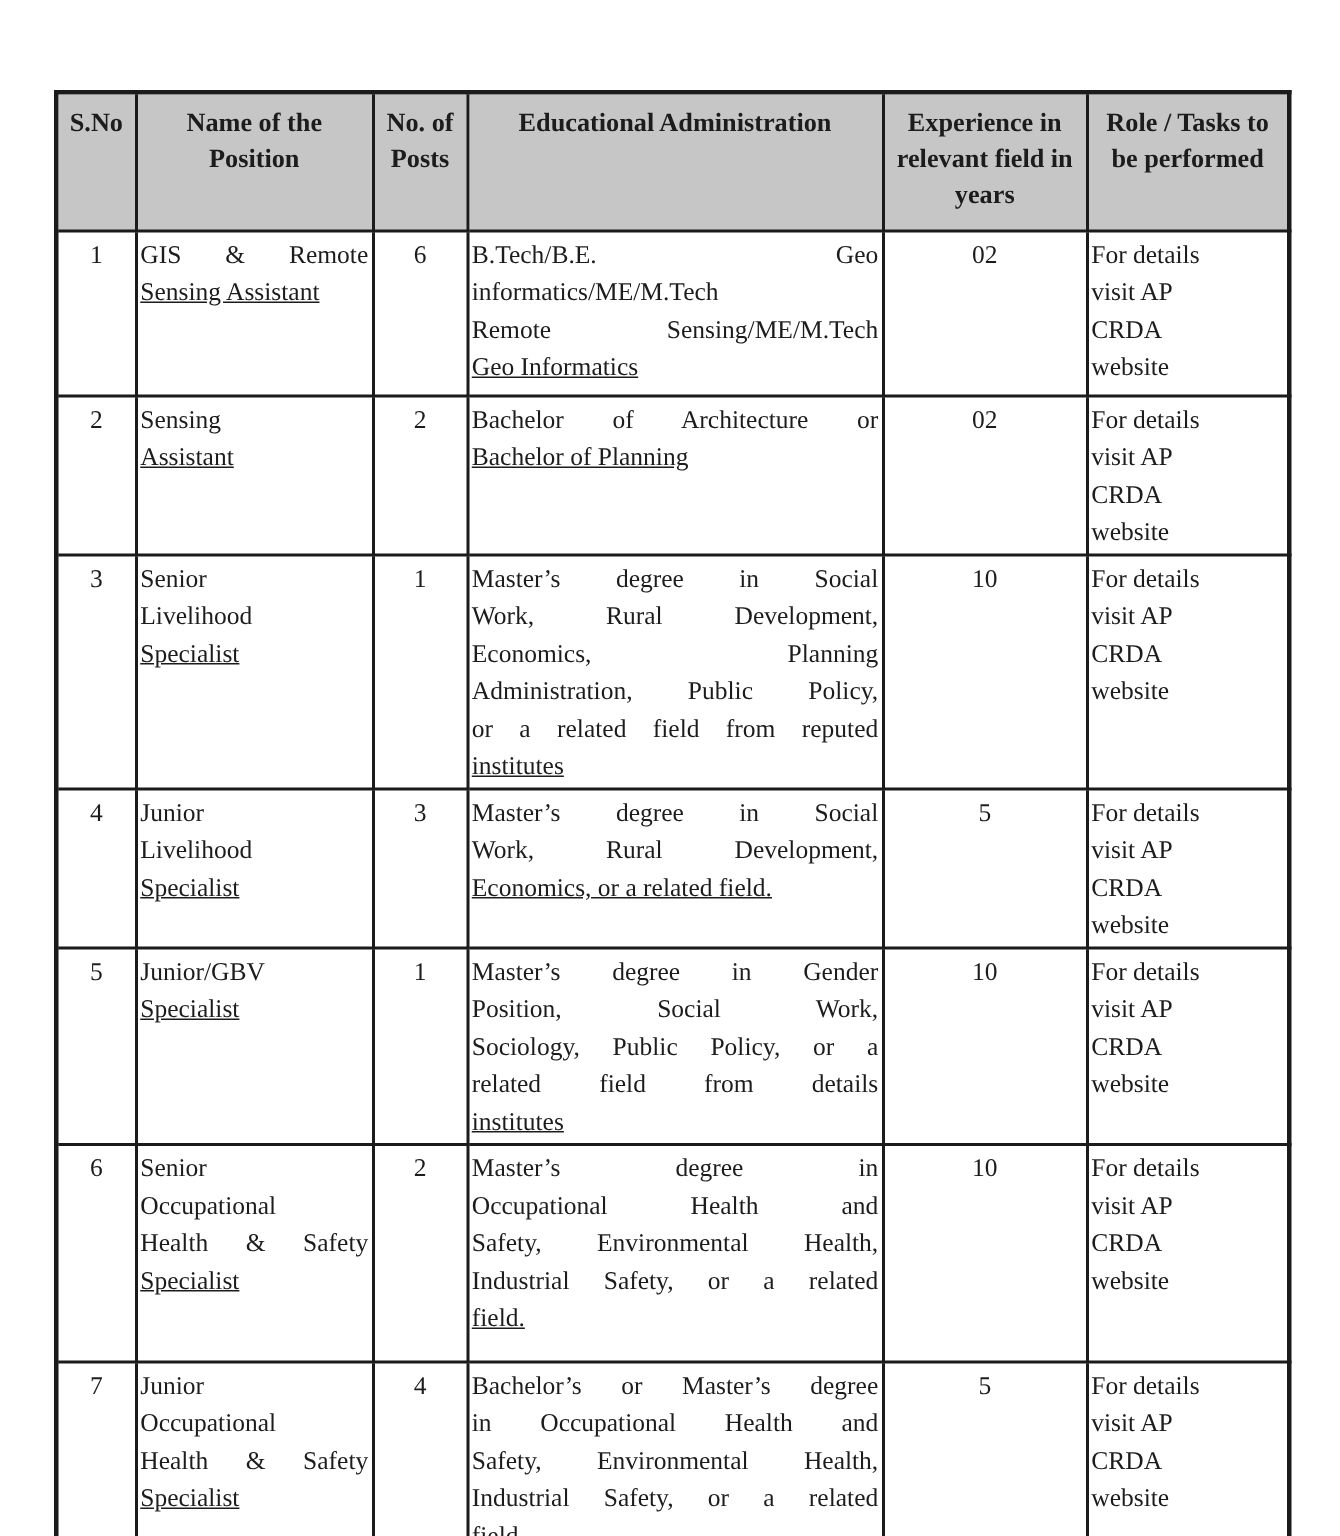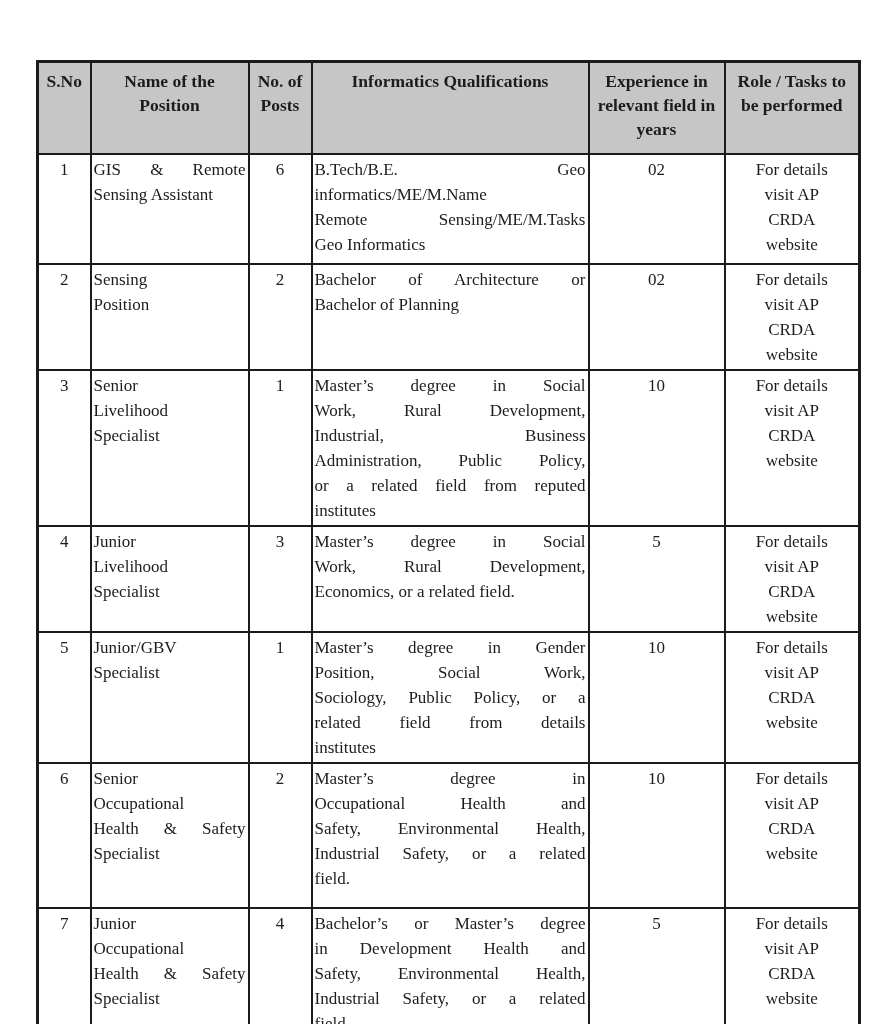--- a/index.html
+++ b/index.html
@@ -45,22 +45,22 @@
     font-weight:bold;
     text-align:center;
     font-size:17.5px;
     line-height:24px;
     padding:6px 2px;
     height:78px;
   }
   td.c-center{ text-align:center; }
   td.c-just{ text-align:left; }
   .jl{ text-align:justify; text-align-last:justify; }
-  .jl-last{ text-align:left; text-align-last:left; }
-  .cl{ text-align:center;font-family:Liberation Serif, serif; }
+  .jl-last{ text-align:left; text-align-last:left;text-decoration:underline; }
+  .cl{ text-align:left;font-family:Liberation Serif, serif; }
   
   tbody tr:nth-child(1) td{ height:104px; }
   tbody tr:nth-child(2) td{ height:99px; }
   tbody tr:nth-child(3) td{ height:150px; }
   tbody tr:nth-child(4) td{ height:99px; }
   tbody tr:nth-child(5) td{ height:125px; }
   tbody tr:nth-child(6) td{ height:139px; }
   tbody tr:nth-child(7) td{ height:148px; }
 </style>
 </head>
@@ -74,52 +74,52 @@
       <col style="width:63px">
       <col style="width:277px">
       <col style="width:136px">
       <col style="width:135px">
     </colgroup>
     <thead>
       <tr>
         <th>S.No</th>
         <th>Name of the Position</th>
         <th>No. of Posts</th>
-        <th>Informatics Qualifications</th>
+        <th>Educational Administration</th>
         <th>Experience in relevant field in years</th>
         <th>Role / Tasks to be performed</th>
       </tr>
     </thead>
     <tbody>
         <tr>
           <td class="c-center">1</td>
           <td class="c-just">
             <div class="jl">GIS &amp; Remote</div>
             <div class="jl jl-last">Sensing Assistant</div>
           </td>
           <td class="c-center">6</td>
           <td class="c-just">
             <div class="jl">B.Tech/B.E. Geo</div>
-            <div class="jl">informatics/ME/M.Name</div>
-            <div class="jl">Remote Sensing/ME/M.Tasks</div>
+            <div class="jl">informatics/ME/M.Tech</div>
+            <div class="jl">Remote Sensing/ME/M.Tech</div>
             <div class="jl jl-last">Geo Informatics</div>
           </td>
           <td class="c-center">02</td>
           <td>
             <div class="cl">For details</div>
             <div class="cl">visit AP</div>
             <div class="cl">CRDA</div>
             <div class="cl">website</div>
           </td>
         </tr>
         <tr>
           <td class="c-center">2</td>
           <td class="c-just">
             <div class="jl">Sensing</div>
-            <div class="jl jl-last">Position</div>
+            <div class="jl jl-last">Assistant</div>
           </td>
           <td class="c-center">2</td>
           <td class="c-just">
             <div class="jl">Bachelor of Architecture or</div>
             <div class="jl jl-last">Bachelor of Planning</div>
           </td>
           <td class="c-center">02</td>
           <td>
             <div class="cl">For details</div>
             <div class="cl">visit AP</div>
@@ -131,21 +131,21 @@
           <td class="c-center">3</td>
           <td class="c-just">
             <div class="jl">Senior</div>
             <div class="jl">Livelihood</div>
             <div class="jl jl-last">Specialist</div>
           </td>
           <td class="c-center">1</td>
           <td class="c-just">
             <div class="jl">Master’s degree in Social</div>
             <div class="jl">Work, Rural Development,</div>
-            <div class="jl">Industrial, Business</div>
+            <div class="jl">Economics, Planning</div>
             <div class="jl">Administration, Public Policy,</div>
             <div class="jl">or a related field from reputed</div>
             <div class="jl jl-last">institutes</div>
           </td>
           <td class="c-center">10</td>
           <td>
             <div class="cl">For details</div>
             <div class="cl">visit AP</div>
             <div class="cl">CRDA</div>
             <div class="cl">website</div>
@@ -222,21 +222,21 @@
           <td class="c-center">7</td>
           <td class="c-just">
             <div class="jl">Junior</div>
             <div class="jl">Occupational</div>
             <div class="jl">Health &amp; Safety</div>
             <div class="jl jl-last">Specialist</div>
           </td>
           <td class="c-center">4</td>
           <td class="c-just">
             <div class="jl">Bachelor’s or Master’s degree</div>
-            <div class="jl">in Development Health and</div>
+            <div class="jl">in Occupational Health and</div>
             <div class="jl">Safety, Environmental Health,</div>
             <div class="jl">Industrial Safety, or a related</div>
             <div class="jl jl-last">field.</div>
           </td>
           <td class="c-center">5</td>
           <td>
             <div class="cl">For details</div>
             <div class="cl">visit AP</div>
             <div class="cl">CRDA</div>
             <div class="cl">website</div>

